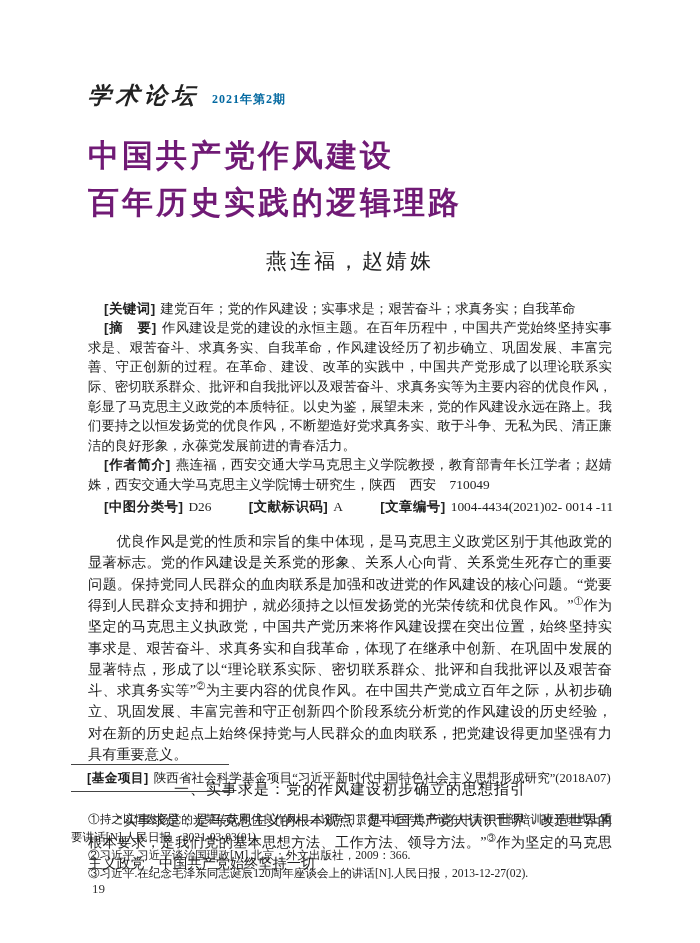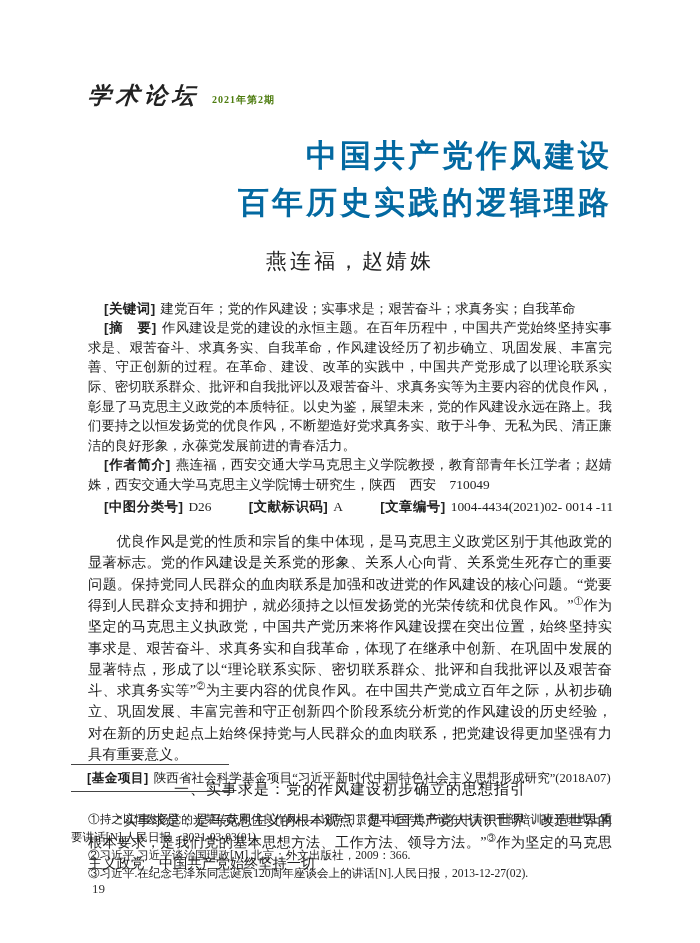--- a/index.html
+++ b/index.html
@@ -19,30 +19,30 @@
   .journal-header{margin-top:80px;display:flex;align-items:baseline;}
   .journal-name{
     font-family:"DejaVu Serif","Liberation Serif",serif;
     font-style:italic;font-weight:bold;
     font-size:23px;letter-spacing:5px;
     transform:skewX(-4deg);
     color:#222;
   }
   .journal-issue{
     margin-left:12px;
-    font-weight:bold;font-size:10px;letter-spacing:1px;color:#4d7c0f;
+    font-weight:bold;font-size:12px;letter-spacing:1px;color:#0369a1;
   }
 
   
   .article-title{
-    text-align:right;
+    text-align:left;
     font-family:"Liberation Sans","DejaVu Sans",sans-serif;
     font-weight:bold;
     font-size:31px;line-height:47px;letter-spacing:3px;
-    color:#0369a1;
+    color:#701a75;
   }
   .authors{
     margin-top:20px;
     text-align:center;
     font-size:21px;letter-spacing:3px;color:#222;
   }
 
   
   .meta-block{margin-top:24px;}
   .meta-line{

